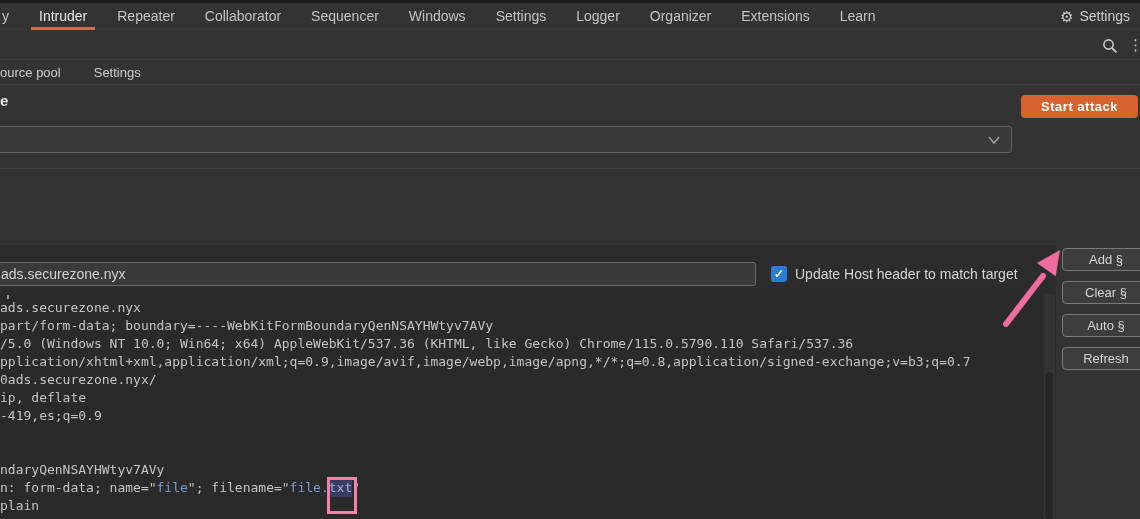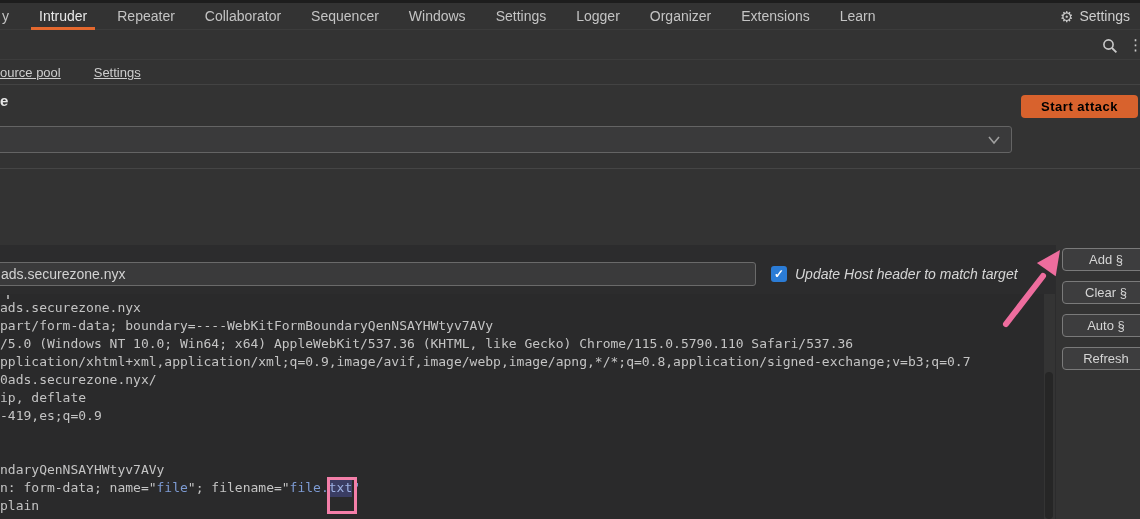--- a/index.html
+++ b/index.html
@@ -24,29 +24,29 @@
   .iconrow {
     position:absolute; left:0; top:31px; width:1140px; height:29px;
     background:#333333; border-bottom:1px solid #3c3c3c;
   }
   .search-ic { position:absolute; right:22px; top:7px; }
   .kebab { position:absolute; right:-3px; top:5px; font-size:15px; color:#c9c9c9; letter-spacing:0; }
   
   .subtabs {
     position:absolute; left:0; top:61px; width:1140px; height:24px;
     background:#333333; border-bottom:1px solid #434343;
-    display:flex; align-items:center; gap:33px; font-size:13px; color:#cdcdcd;text-decoration:underline;
+    display:flex; align-items:center; gap:33px; font-size:13px; color:#cdcdcd;
   }
   .subtab { white-space:nowrap; }
   
   .section-heading { position:absolute; left:0; top:92px; font-size:15px; font-weight:bold; color:#e6e6e6; }
   .start-btn {
     position:absolute; right:2px; top:95px; width:117px; height:23px;
     background:#d8622d; border:none; border-radius:4px;
-    color:#000000; font-weight:bold; font-size:13px; letter-spacing:0.5px;
+    color:#ffffff; font-weight:bold; font-size:13px; letter-spacing:0.5px;
     font-family:"Liberation Sans", sans-serif; cursor:pointer;
   }
   .attack-select {
     position:absolute; left:-14px; top:126px; width:1026px; height:27px;
     background:#3a3a3b; border:1px solid #646464; border-radius:3px;
   }
   .chevron { position:absolute; right:10px; top:8px; }
   .divider1 { position:absolute; left:0; top:168px; width:1140px; height:1px; background:#454545; }
   .description { position:absolute; left:0; top:216px; font-size:13px; color:#c9c9c9; white-space:nowrap; }
   
@@ -54,21 +54,21 @@
   .target-input {
     position:absolute; left:-12px; top:262px; width:768px; height:24px;
     background:#3a3a3b; border:1px solid #6a6a6a; border-radius:3px;
     color:#d2d2d2; font-size:14px; font-family:"Liberation Sans", sans-serif; padding:0 6px 0 12px;
   }
   .checkbox {
     position:absolute; left:771px; top:266px; width:16px; height:16px;
     background:#2b7cd6; border-radius:3px; color:#fff; font-size:12px; font-weight:bold;
     display:flex; align-items:center; justify-content:center; cursor:pointer;
   }
-  .checkbox-label { position:absolute; left:795px; top:266px; font-size:14px; color:#d6d6d6; white-space:nowrap;font-style:italic; }
+  .checkbox-label { position:absolute; left:795px; top:266px; font-size:14px; color:#d6d6d6; white-space:nowrap; }
   
   .editor {
     position:absolute; left:0; top:294px; width:1044px; height:225px;
     background:#2a2a2b; padding-top:5px; overflow:hidden; cursor:text;
   }
   .code { font-family:"DejaVu Sans Mono", monospace; font-size:13px; line-height:18px; color:#c4c4c4; white-space:pre; }
   .code-line { height:18px; }
   .tok-blue { color:#7d9bd3; }
   .tok-sel { background:#3a3d63; color:#9db1e3; padding:2px 0;text-align:right; }
   .cursor-sliver { position:absolute; left:7px; top:295px; width:2px; height:4px; background:#9a9a9a; }

